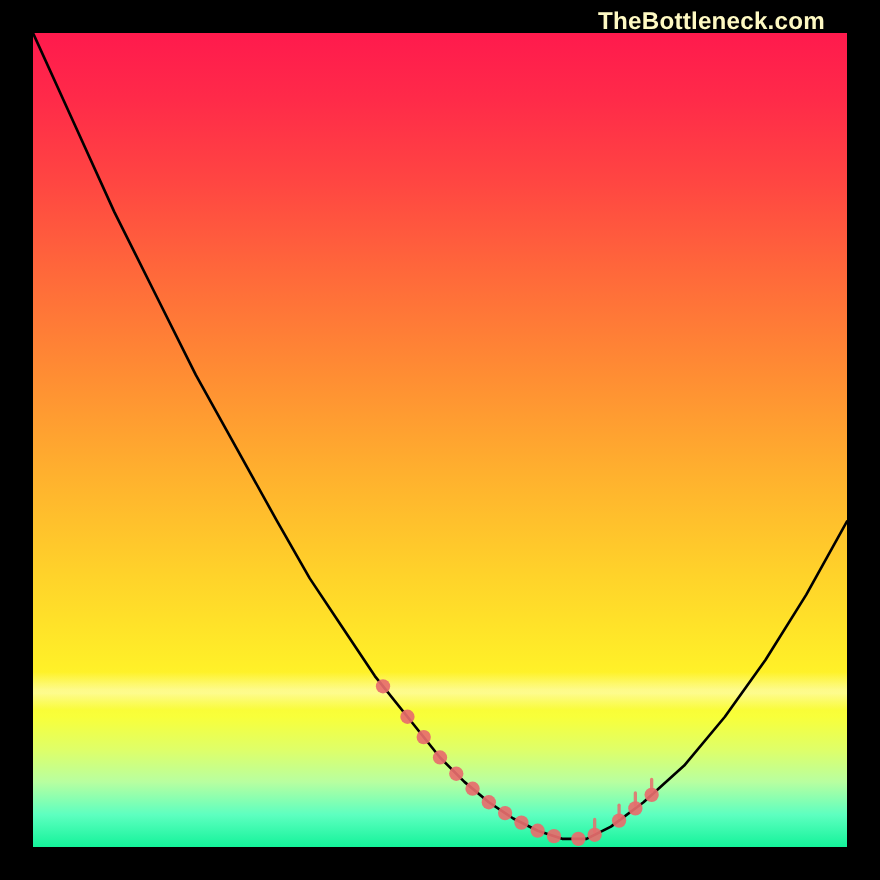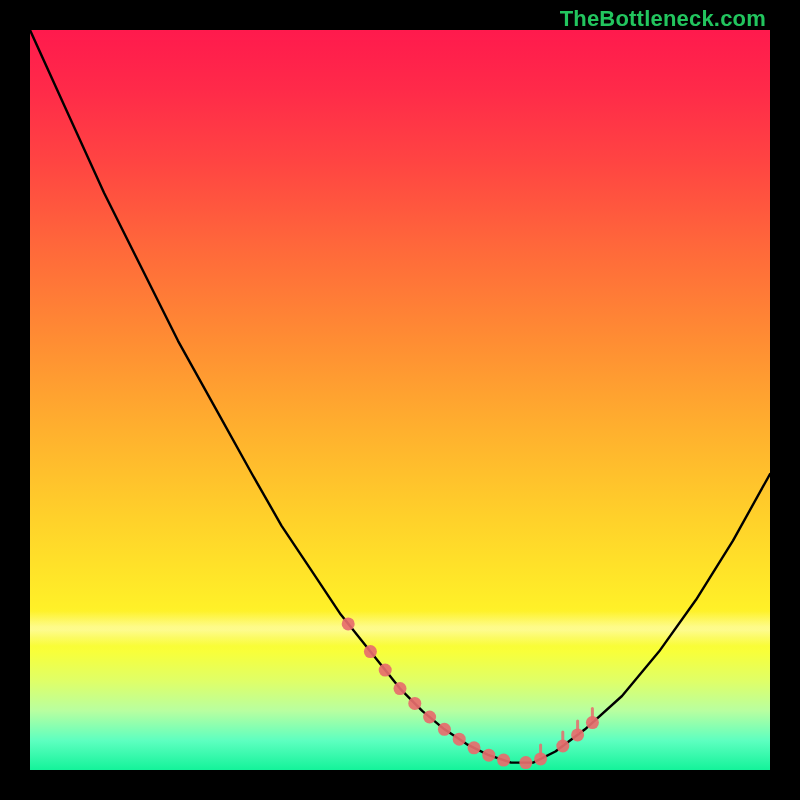--- a/index.html
+++ b/index.html
@@ -66,22 +66,22 @@
   .curve-svg {
     position: absolute;
     left: 0;
     top: 0;
     width: 740px;
     height: 740px;
   }
   .watermark {
     position: absolute;
     top: 6px;
-    right: 34px;
-    color: #22c55e;
+    right: 50px;
+    color: #fef9c3;
     font-size: 22px;
     font-weight: 600;
     letter-spacing: 0.2px;
     white-space: nowrap;
   }
 </style>
 </head>
 <body>
 
 <div class="stage">

